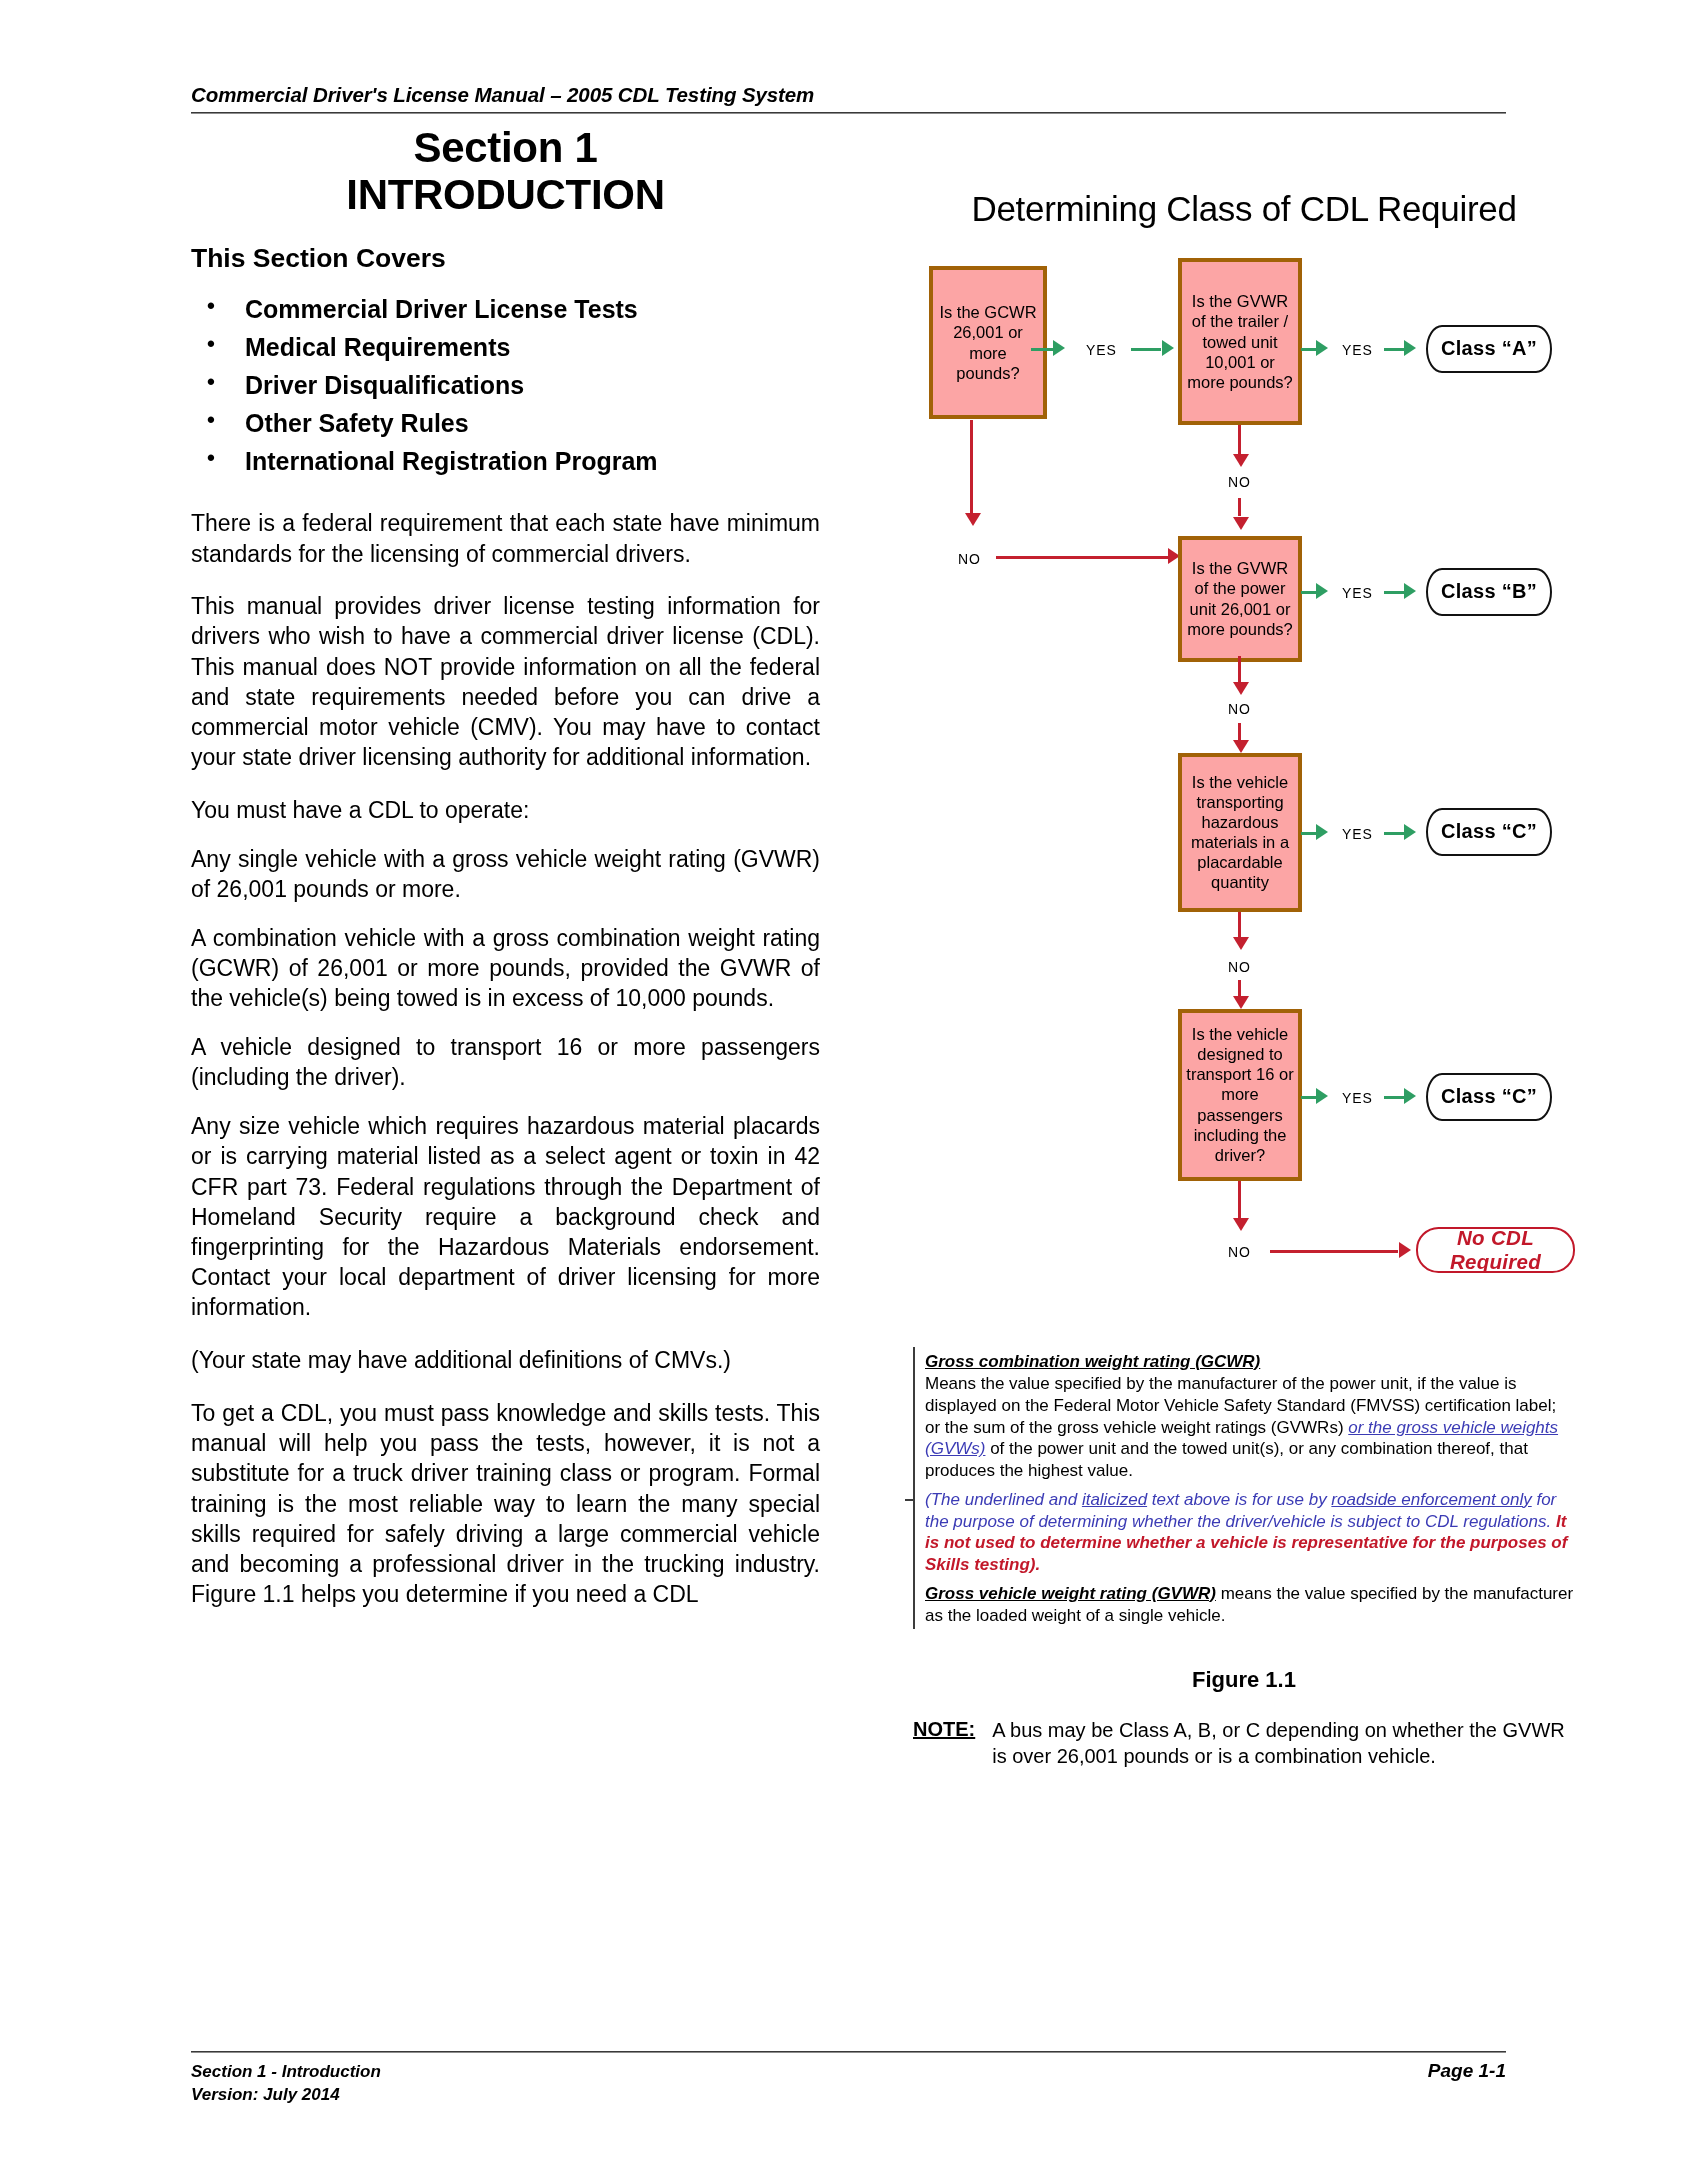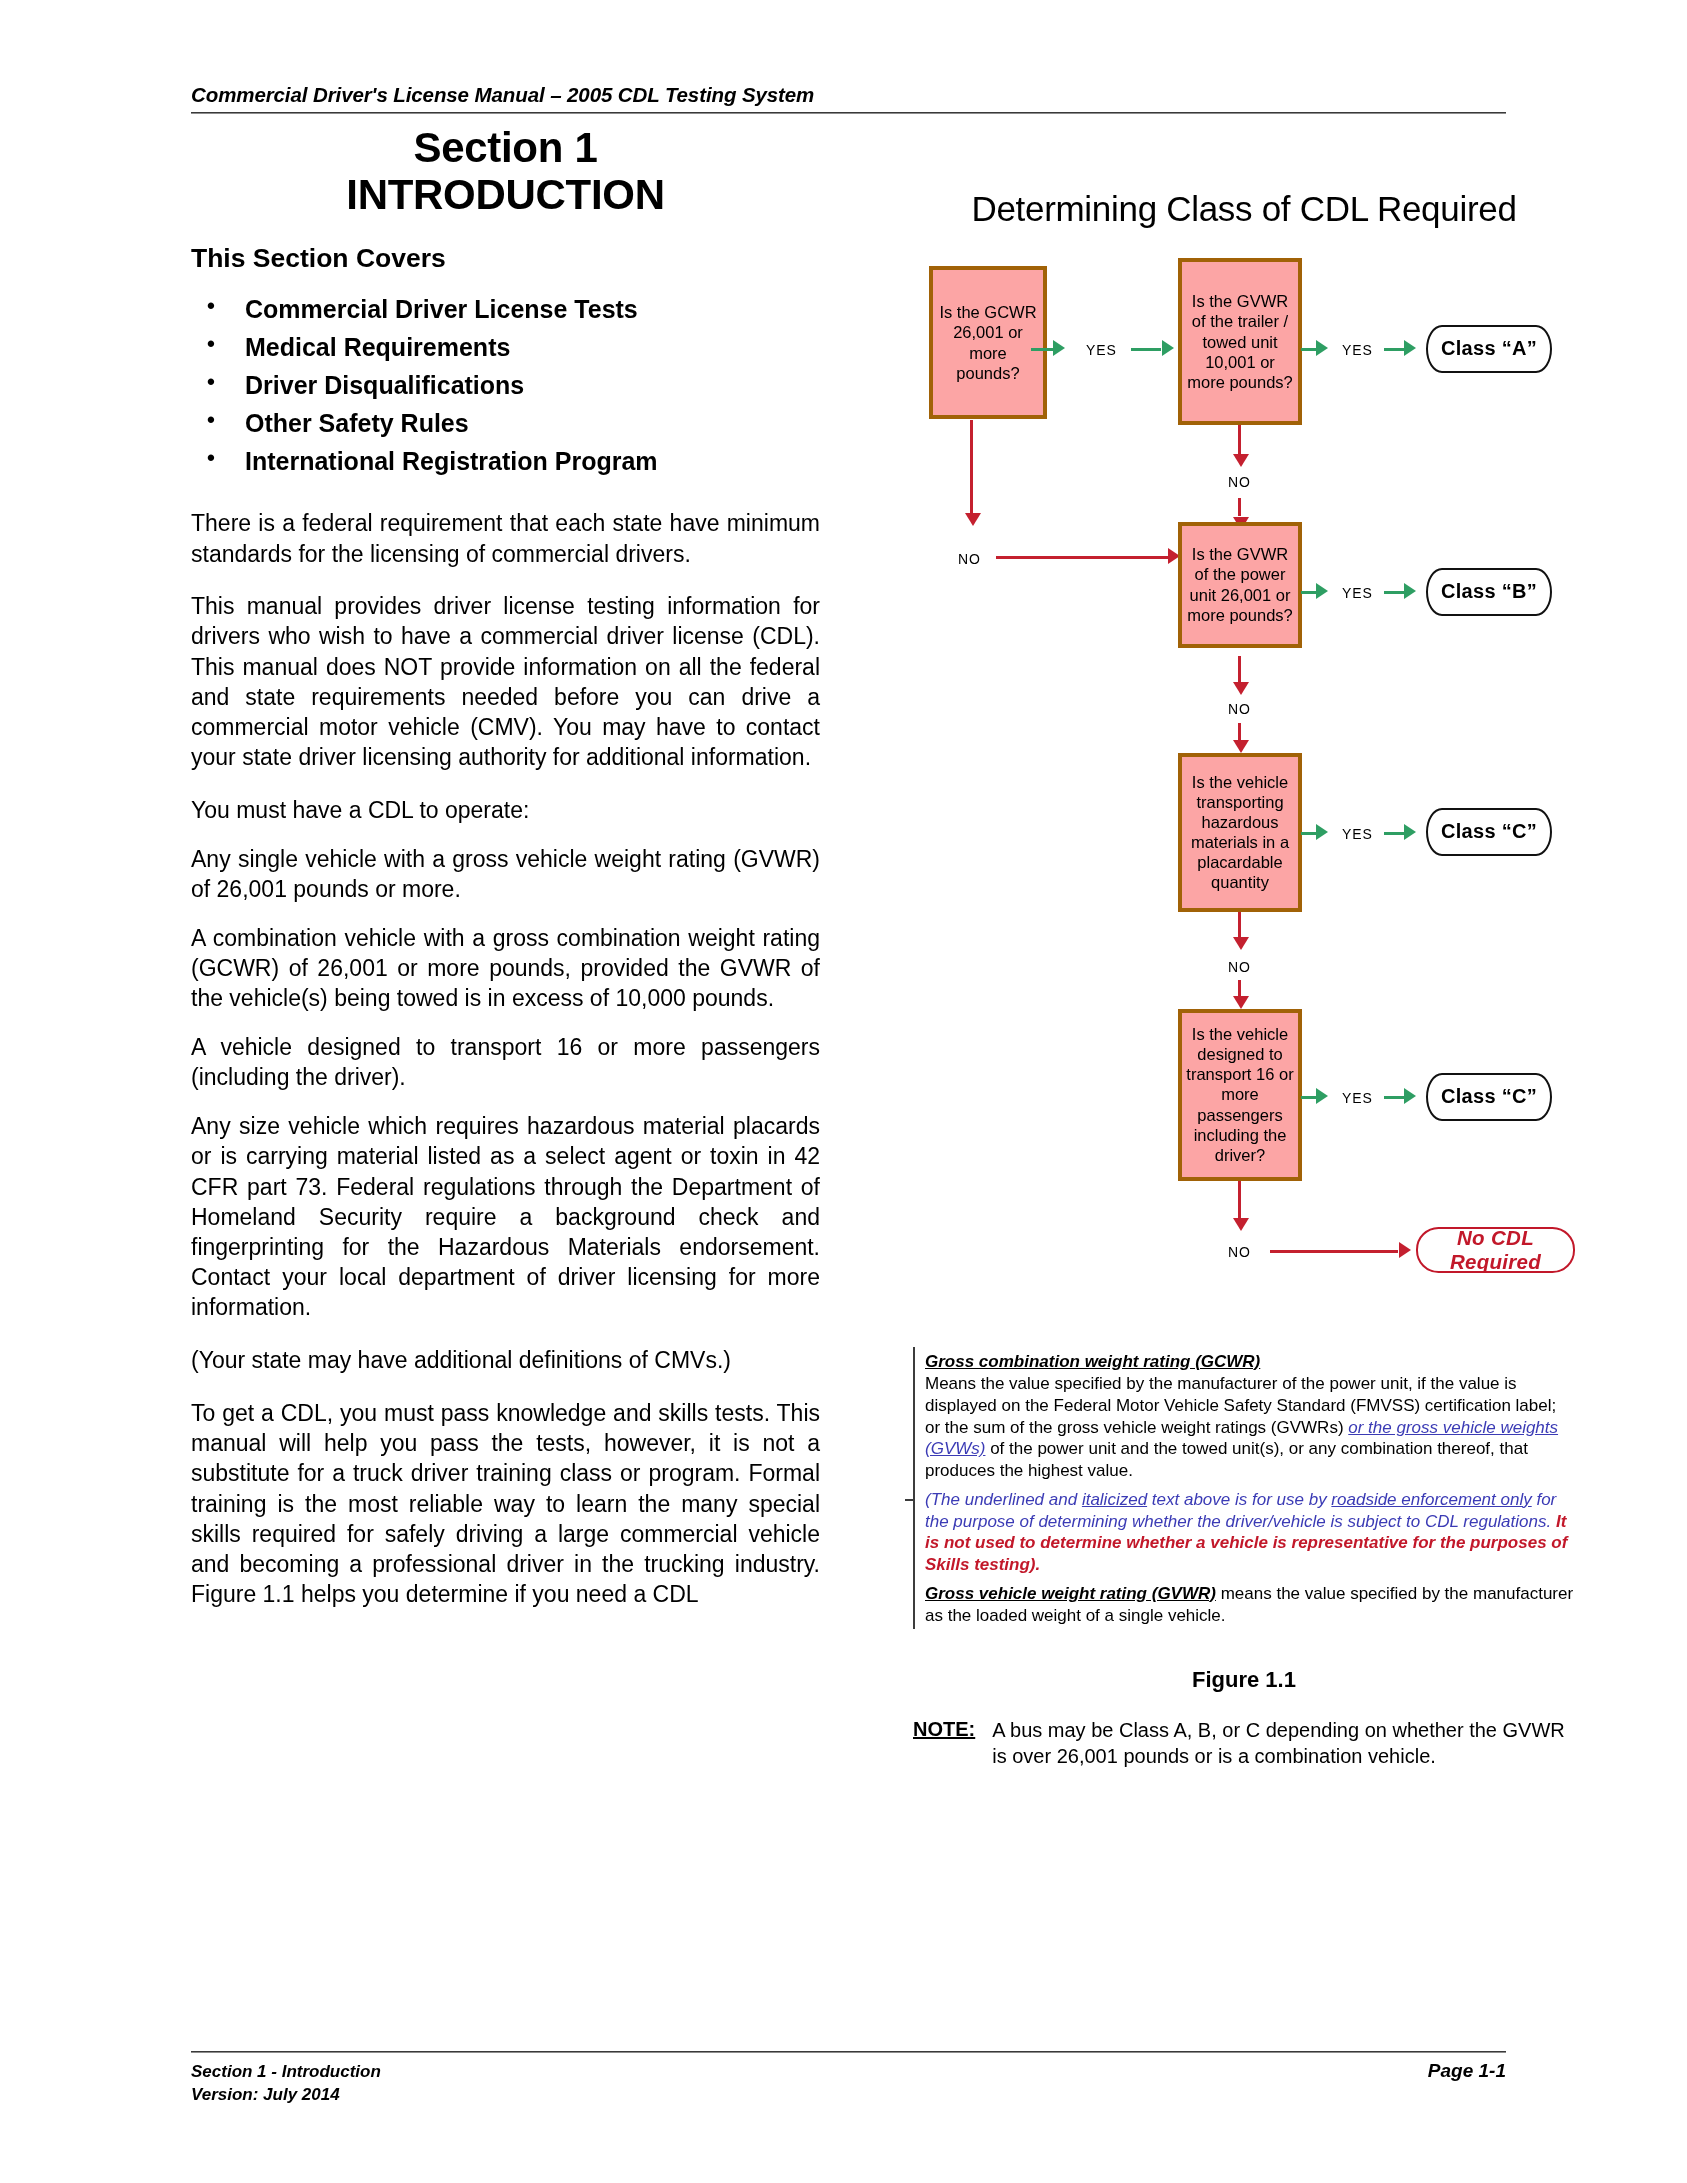--- a/index.html
+++ b/index.html
@@ -137,21 +137,21 @@
       <div class="lbl" style="left:45px;top:299px;">NO</div>
       <div class="lineH r" style="left:83px;top:304px;width:172px;"></div>
       <div class="arrH r" style="left:255px;top:296px;"></div>
 
       <div class="lineV r" style="left:325px;top:173px;height:29px;"></div>
       <div class="arrV r" style="left:320px;top:202px;"></div>
       <div class="lbl" style="left:315px;top:222px;">NO</div>
       <div class="lineV r" style="left:325px;top:246px;height:18.5px;"></div>
       <div class="arrV r" style="left:320px;top:265px;"></div>
 
-      <div class="fbox" style="left:265px;top:270px;width:124px;height:126px;">Is the GVWR of the power unit 26,001 or more pounds?</div>
+      <div class="fbox" style="left:265px;top:284px;width:124px;height:126px;">Is the GVWR of the power unit 26,001 or more pounds?</div>
 
       <div class="lineH g" style="left:388px;top:339px;width:14.6px;"></div>
       <div class="arrH g" style="left:403px;top:331px;"></div>
       <div class="lbl" style="left:429px;top:333px;">YES</div>
       <div class="lineH g" style="left:471px;top:339px;width:20px;"></div>
       <div class="arrH g" style="left:491px;top:331px;"></div>
 
       <div class="fterm" style="left:513px;top:316px;width:126px;height:48px;">Class “B”</div>
 
       <div class="lineV r" style="left:325px;top:404px;height:26.5px;"></div>

